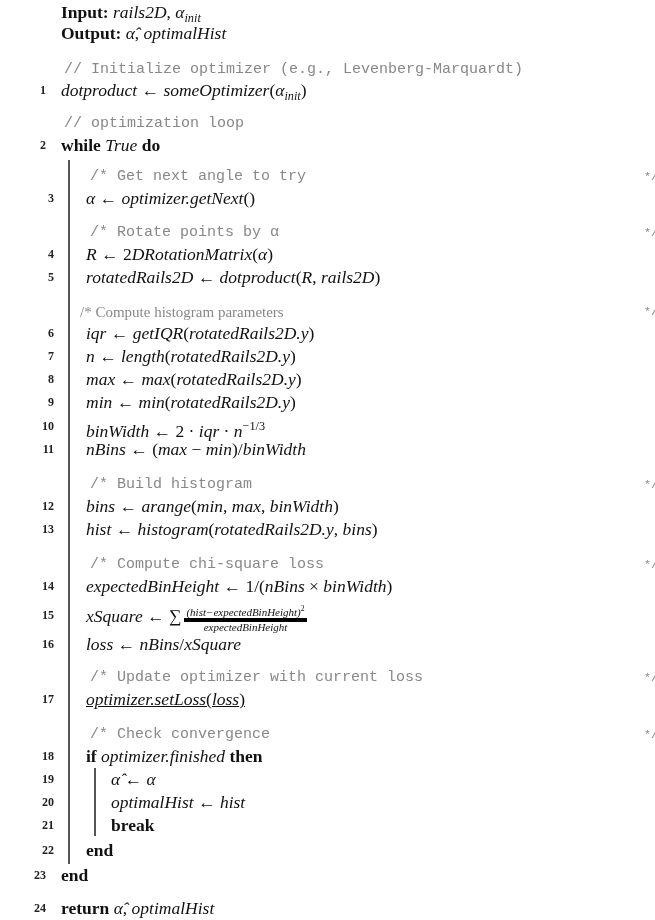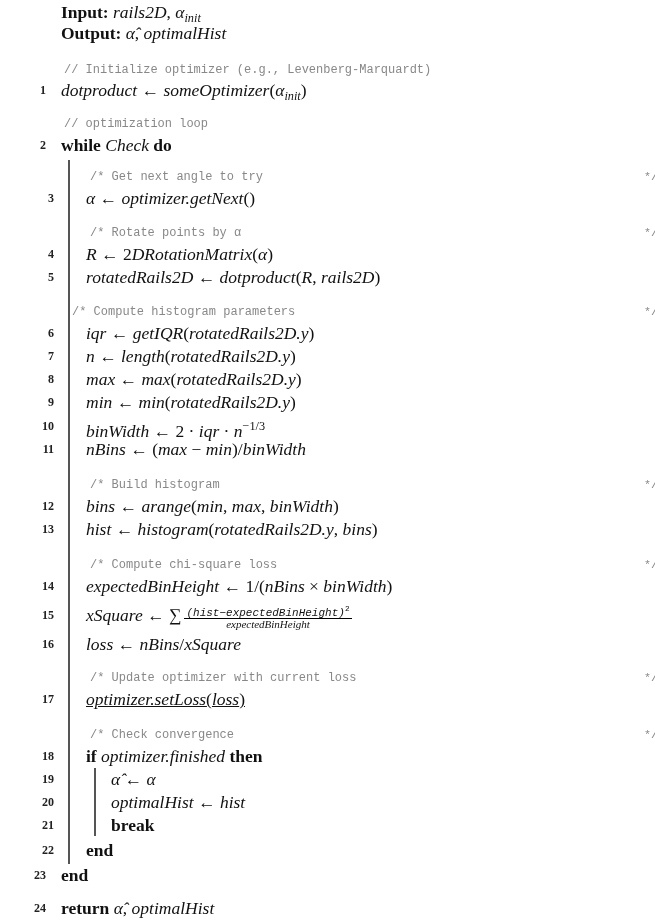--- a/index.html
+++ b/index.html
@@ -6,29 +6,29 @@
   body { width: 655px; height: 920px; position: relative; overflow: hidden;
          font-family: "DejaVu Serif", "Liberation Serif", serif; color: #111; }
   .algo { position: absolute; left: 0; top: 0; width: 531px; height: 920px; margin-left: 24px; }
   .row { position: absolute; left: 0; height: 24px; line-height: 24px; white-space: nowrap; }
   .ln { position: absolute; left: 0; width: 30px; text-align: right; font-size: 12px;
         font-family: "Liberation Serif", serif; font-weight: bold; color: #222; }
   .stmt { position: absolute; font-size: 17.5px; font-family: "Liberation Serif", serif; }
   .stmt i, .it { font-style: italic; }
   .kw { font-weight: bold; font-style: normal; }
   .cmt { position: absolute; font-family: "Liberation Mono", "DejaVu Sans Mono", monospace;
-         font-size: 12px; color: #888; }
+         font-size: 15px; color: #888; }
   .cmt-end { position: absolute; left: 620px; font-family: "Liberation Mono", monospace;
              font-size: 11.5px; color: #888; }
   .vbar { position: absolute; width: 1.5px; background: #555; }
   sub { font-size: 0.7em; vertical-align: -0.3em; }
   sup { font-size: 0.7em; vertical-align: 0.6em; }
   .frac { display: inline-block; vertical-align: middle; text-align: center; font-size: 11px;
           line-height: 11px; margin-left: 3px; }
-  .frac .num { display: block; border-bottom: 1px solid #000000; padding: 0 2px; font-family: Liberation Mono, monospace; }
+  .frac .num { display: block; border-bottom: 4px solid #000000; padding: 0 2px; }
   .frac .den { display: block; padding: 0 2px; }
 </style>
 </head>
 <body>
 
 <div class="algo">
 
   <div class="row" style="top:0px;">
     <span class="stmt" style="left:37px;">
       <span class="kw">Input:</span>
@@ -50,21 +50,21 @@
     <span class="ln" style="width:22px;">1</span>
     <span class="stmt" style="left:37px;"><i>dotproduct</i> ← <i>someOptimizer</i>(<i>α<sub>init</sub></i>)</span>
   </div>
 
   <div class="row" style="top:112px;">
     <span class="cmt" style="left:40px;">// optimization loop</span>
   </div>
 
   <div class="row" style="top:133px;">
     <span class="ln" style="width:22px;">2</span>
-    <span class="stmt" style="left:37px;"><span class="kw">while</span> <i>Check</i> <span class="kw">do</span></span>
+    <span class="stmt" style="left:37px;"><span class="kw">while</span> <i>True</i> <span class="kw">do</span></span>
   </div>
 
   <div class="vbar" style="left:44px; top:160px; height:704px;"></div>
 
   <div class="row" style="top:165px;">
     <span class="cmt" style="left:66px;">/* Get next angle to try</span>
     <span class="cmt-end">*/</span>
   </div>
   <div class="row" style="top:186px;">
     <span class="ln">3</span>
@@ -78,21 +78,21 @@
   <div class="row" style="top:242px;">
     <span class="ln">4</span>
     <span class="stmt" style="left:62px;"><i>R</i> ← 2<i>DRotationMatrix</i>(<i>α</i>)</span>
   </div>
   <div class="row" style="top:265px;">
     <span class="ln">5</span>
     <span class="stmt" style="left:62px;"><i>rotatedRails2D</i> ← <i>dotproduct</i>(<i>R</i>, <i>rails2D</i>)</span>
   </div>
 
   <div class="row" style="top:300px;">
-    <span class="cmt" style="left:48px;">/* Compute histogram parameters</span>
+    <span class="cmt" style="left:56px;font-family:Liberation Serif, serif;">/* Compute histogram parameters</span>
     <span class="cmt-end">*/</span>
   </div>
   <div class="row" style="top:321px;">
     <span class="ln">6</span>
     <span class="stmt" style="left:62px;"><i>iqr</i> ← <i>getIQR</i>(<i>rotatedRails2D.y</i>)</span>
   </div>
   <div class="row" style="top:344px;">
     <span class="ln">7</span>
     <span class="stmt" style="left:62px;"><i>n</i> ← <i>length</i>(<i>rotatedRails2D.y</i>)</span>
   </div>

